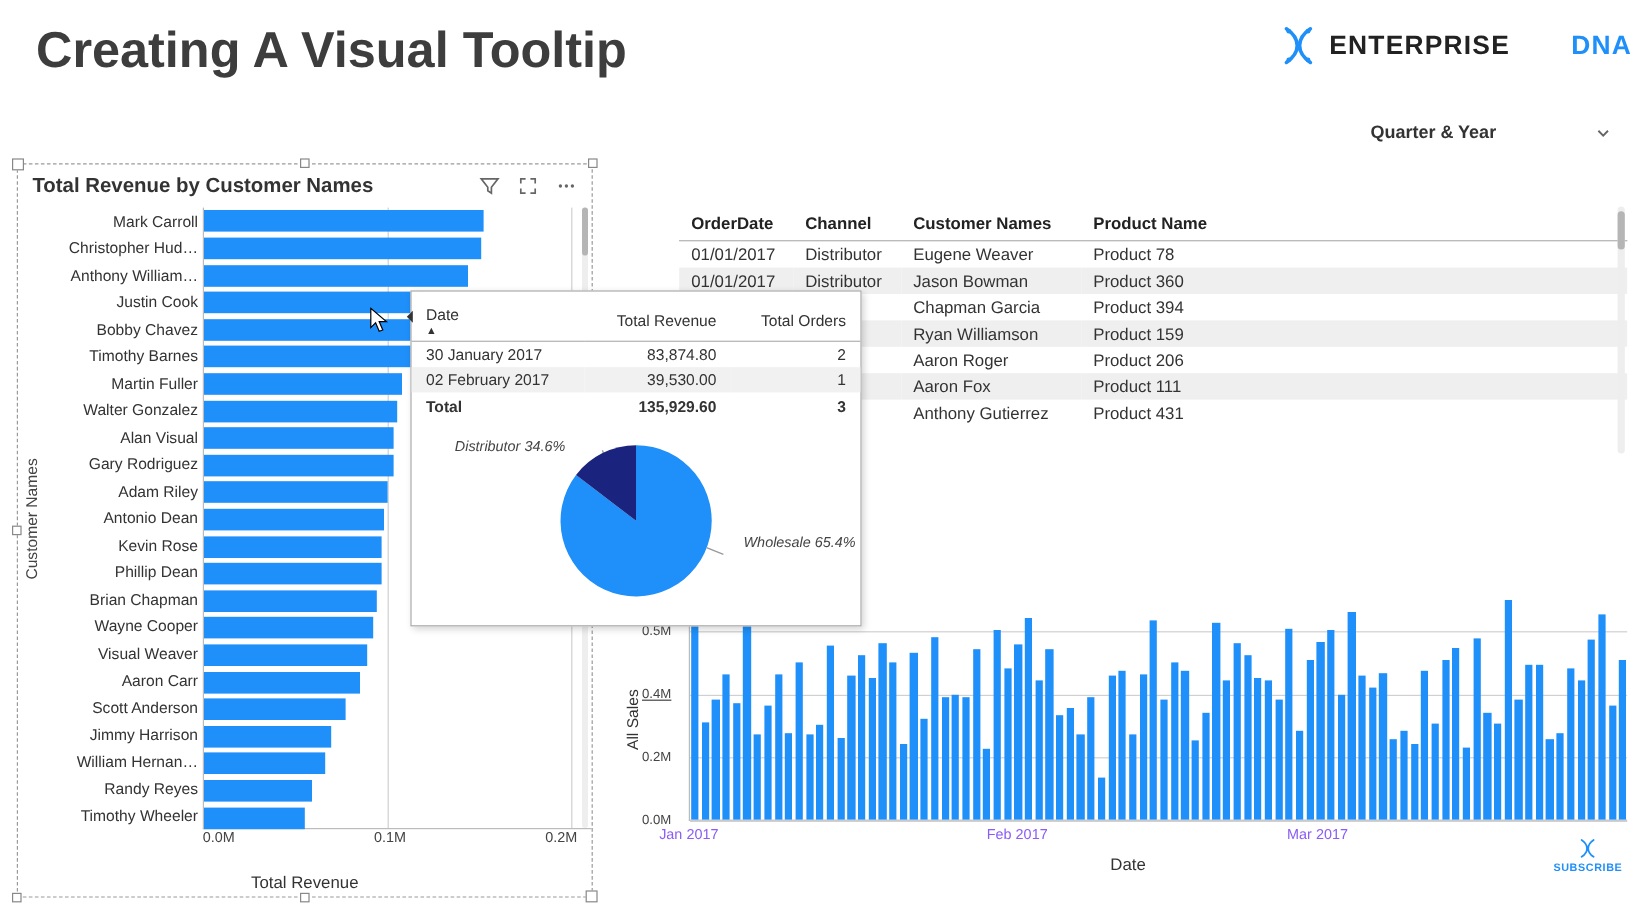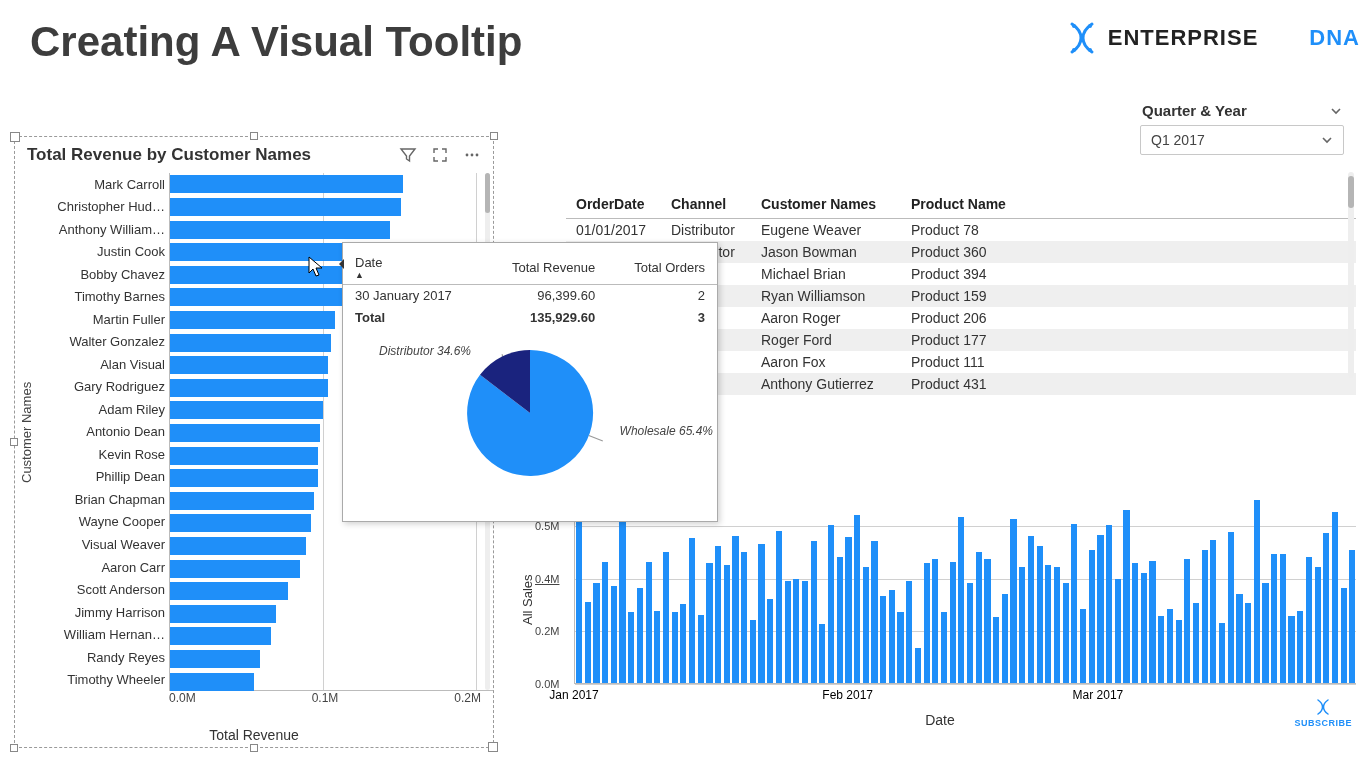--- a/index.html
+++ b/index.html
@@ -113,21 +113,21 @@
     font-size:12px;color:#444;
   }
   .x-axis-title{position:absolute;left:0;right:0;bottom:4px;text-align:center;font-size:14px;color:#333;}
 
   
   .data-table{
     position:absolute;
     left:566px;top:172px;width:780px;
     font-size:14px;
   }
-  .data-table table{border-collapse:collapse;width:790px;table-layout:fixed;margin-top:18px;}
+  .data-table table{border-collapse:collapse;width:790px;table-layout:fixed;}
   .data-table th{
     font-weight:600;text-align:left;padding:6px 10px;border-bottom:1px solid #bbb;color:#222;
   }
   .data-table td{padding:3px 10px;color:#333;}
   .data-table tbody tr:nth-child(even){background:#efefef;}
   .table-scroll{position:absolute;right:-8px;top:0;width:6px;height:206px;background:#eee;border-radius:3px;}
   .table-scroll .thumb{position:absolute;top:4px;width:6px;height:32px;background:#b5b5b5;border-radius:3px;}
 
   
   .col-chart{
@@ -136,21 +136,21 @@
   }
   .col-y-label{
     position:absolute;left:0;top:0;bottom:28px;width:22px;
     writing-mode:vertical-rl;transform:rotate(180deg);
     font-size:13px;color:#333;text-align:center;
   }
   .col-plot{position:absolute;left:54px;right:4px;top:0;bottom:44px;border-left:1px solid #bbb;border-bottom:1px solid #bbb;}
   .col-plot .yg{position:absolute;left:0;right:0;height:1px;background:var(--grid);}
   .col-plot .ylab{position:absolute;left:-40px;font-size:11px;color:#444;transform:translateY(-50%);}
   .col-plot .col{position:absolute;bottom:0;width:6px;background:var(--blue);}
-  .col-xticks{position:absolute;left:54px;right:4px;bottom:22px;height:18px;font-size:12px;color:#000000;}
+  .col-xticks{position:absolute;left:54px;right:4px;bottom:22px;height:18px;font-size:12px;color:#8b5cf6;}
   .col-xticks span{position:absolute;transform:translateX(-50%);}
   .col-x-title{position:absolute;left:0;right:0;bottom:0;text-align:center;font-size:14px;color:#333;}
 
   
   .tooltip{
     position:absolute;
     left:342px;top:242px;width:376px;height:280px;
     background:#fff;border:1px solid #aaa;
     box-shadow:2px 2px 6px rgba(0,0,0,.18);
     z-index:30;
@@ -192,26 +192,20 @@
     <circle cx="10" cy="30" r="2" fill="#1f8ff9"></circle>
       <circle cx="26" cy="30" r="2" fill="#1f8ff9"></circle>
   </svg>
   <span class="dark">ENTERPRISE</span>
   <span class="accent">DNA</span>
 </div>
 
 <div class="slicer">
   <div class="slicer-title">
     <span>Quarter &amp; Year</span>
-    <svg class="chev" viewBox="0 0 12 12">
-        <path d="M2 4l4 4 4-4"></path>
-      </svg>
-  </div>
-  <div class="slicer-box">
-    <span>Q1 2017</span>
     <svg class="chev" viewBox="0 0 12 12">
         <path d="M2 4l4 4 4-4"></path>
       </svg>
   </div>
 </div>
 
 <div class="bar-visual">
   <div class="handle h-tr"></div>
     <div class="handle h-bl"></div>
   <div class="handle h-mt"></div>
@@ -327,40 +321,34 @@
         </tr>
         <tr>
           <td>01/01/2017</td>
           <td>Distributor</td>
           <td>Jason Bowman</td>
           <td>Product 360</td>
         </tr>
         <tr>
           <td></td>
           <td>r</td>
-          <td>Michael Brian</td>
+          <td>Chapman Garcia</td>
           <td>Product 394</td>
         </tr>
         <tr>
           <td></td>
           <td>r</td>
           <td>Ryan Williamson</td>
           <td>Product 159</td>
         </tr>
         <tr>
           <td></td>
           <td></td>
           <td>Aaron Roger</td>
           <td>Product 206</td>
-        </tr>
-        <tr>
-          <td></td>
-          <td></td>
-          <td>Roger Ford</td>
-          <td>Product 177</td>
         </tr>
         <tr>
           <td></td>
           <td>e</td>
           <td>Aaron Fox</td>
           <td>Product 111</td>
         </tr>
         <tr>
           <td></td>
           <td>e</td>
@@ -489,22 +477,27 @@
     <thead>
         <tr>
       <th><span>Date</span><span class="sort-arrow">▲</span></th>
       <th>Total Revenue</th>
       <th>Total Orders</th>
     </tr>
       </thead>
     <tbody id="tooltip-body">
         <tr>
           <td>30 January 2017</td>
-          <td>96,399.60</td>
+          <td>83,874.80</td>
           <td>2</td>
+        </tr>
+        <tr>
+          <td>02 February 2017</td>
+          <td>39,530.00</td>
+          <td>1</td>
         </tr>
       </tbody>
     <tfoot>
         <tr>
       <td>Total</td>
       <td>135,929.60</td>
       <td>3</td>
     </tr>
       </tfoot>
   </table>

